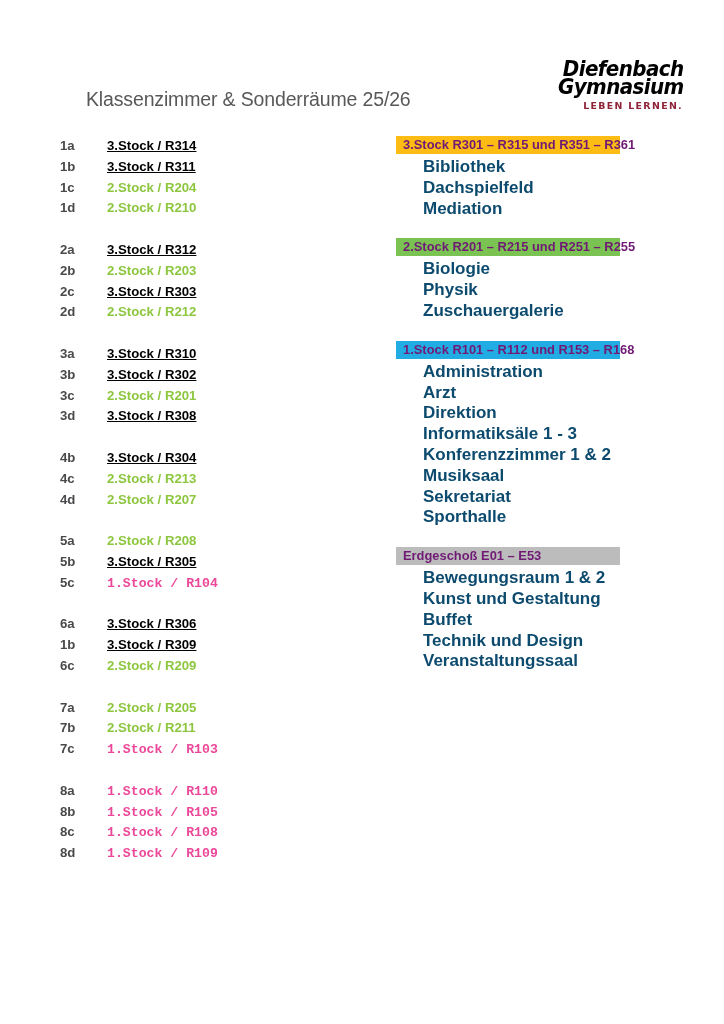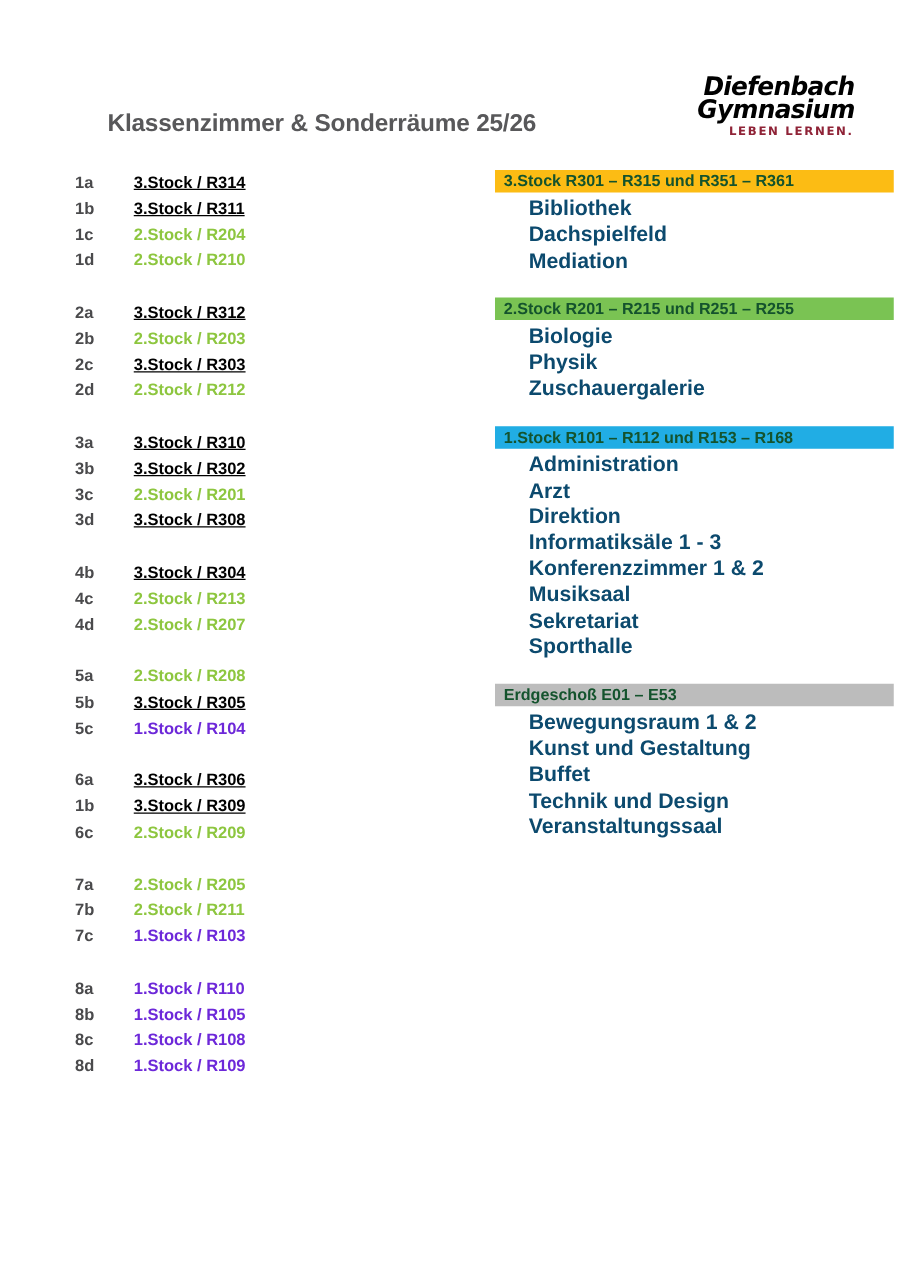--- a/index.html
+++ b/index.html
@@ -29,21 +29,21 @@
     position: absolute;
     left: 0; top: 0;
     width: 724px;
     height: 130px;
   }
   #doc-title {
     position: absolute;
     left: 86px;
     top: 88px;
     font-size: 19.5px;
-    font-weight: bold;
+    font-weight: normal;
     color: #58585a;
     letter-spacing: -0.15px;
     white-space: nowrap;
   }
 
   
   #logo {
     position: absolute;
     left: 516px;
     top: 57px;
@@ -118,35 +118,35 @@
     box-sizing: content-box;
   }
   .class-room {
     display: inline-block;
     padding-left: 9px;
     font-size: 13.2px;
     font-weight: bold;
   }
   .f3 { color: #000000; text-decoration: underline; }
   .f2 { color: #8dc63f; }
-  .f1 { color: #6d28d9; }
+  .f1 { color: #ec4899; font-family: Liberation Mono, monospace; }
 
   
   .section {
     margin-bottom: 19px;
   }
   .section-header {
     position: relative;
     margin-left: 396px;
-    width: 319px;
+    width: 224px;
     height: 18px;
     line-height: 18px;
     font-size: 12.9px;
     font-weight: bold;
-    color: #14532d;
+    color: #701a75;
     padding-left: 7px;
     box-sizing: border-box;
     white-space: nowrap;
   }
   .hdr-orange { background: #fcbc14; }
   .hdr-green  { background: #7ac353; }
   .hdr-blue   { background: #21ade4; }
   .hdr-gray   { background: #bcbcbc; }
 
   .section-items {

